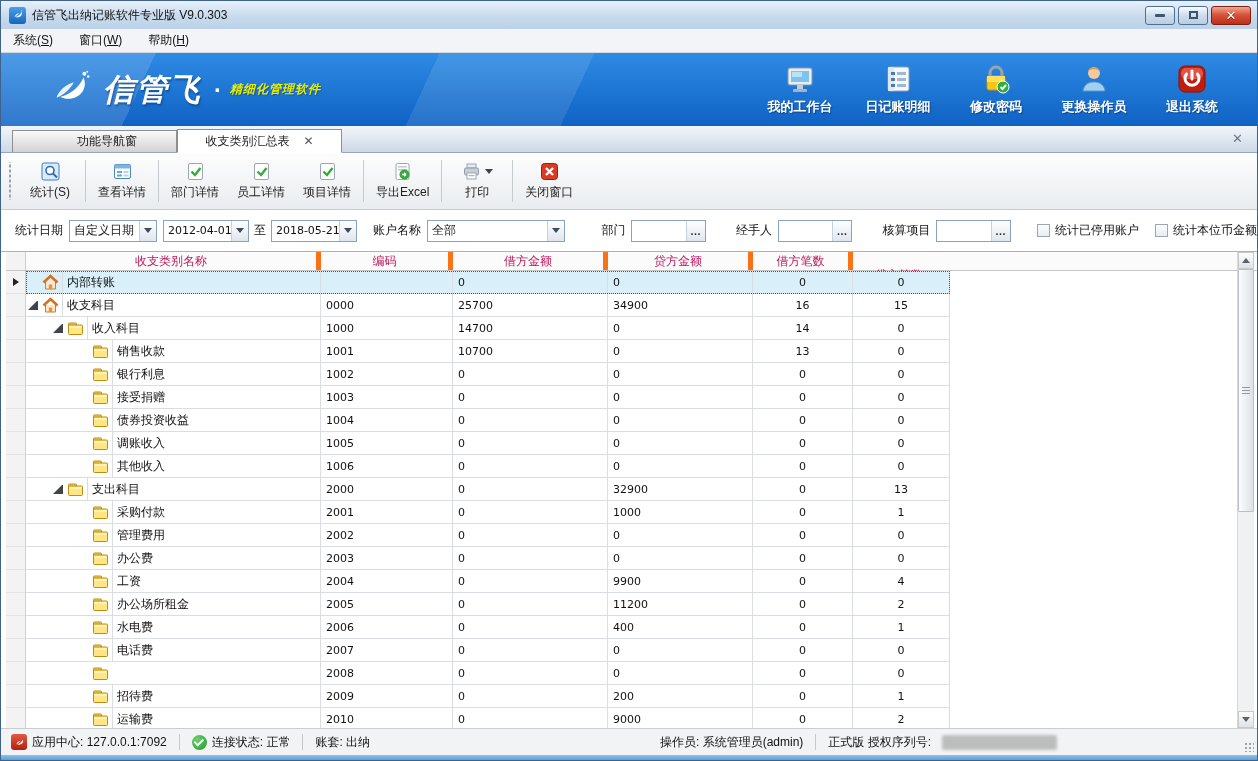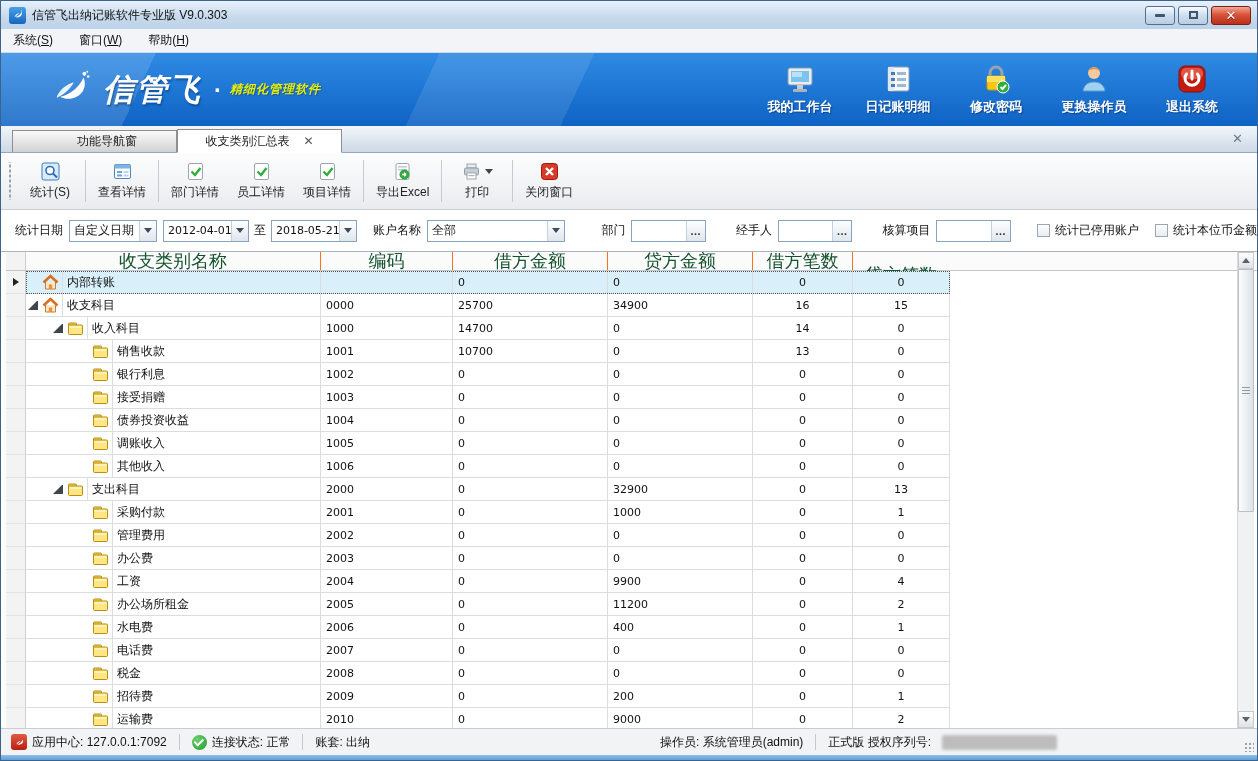--- a/index.html
+++ b/index.html
@@ -63,21 +63,21 @@
   .tbox { height:22px; width:78px; border:1px solid #8aa3bd; background:#fff; display:flex; align-items:center; }
   .tbox input { flex:1; width:40px; border:none; outline:none; height:100%; padding:0 3px; font-size:12px; font-family:inherit; }
   .tbox .ellipsis { width:19px; height:100%; border-left:1px solid #c3d2e0; background:linear-gradient(#fefefe,#dfe6ee); display:flex; align-items:center; justify-content:center; font-weight:bold; color:#333; cursor:pointer; letter-spacing:1px; font-size:11px; }
   .chk { display:flex; align-items:center; gap:5px; cursor:pointer; }
   .chkbox { width:13px; height:13px; border:1px solid #9aa6b2; background:linear-gradient(#fdfdfd,#e9edf1); }
   .chklabel { color:#111; }
 
   
   .grid { flex:1 1 auto; background:#fff; border-top:1px solid #aab2ba; position:relative; padding-left:5px; overflow:hidden; }
   .ghead { height:19px; display:flex; background:#fbfbfb; border-bottom:1px solid #c6c6c6; }
-  .ghead .hcell { display:flex; align-items:center; justify-content:center; font-size:18px; color:#14532d; border-right:1px solid #f97316; }
+  .ghead .hcell { display:flex; align-items:center; justify-content:center; font-size:12px; color:#be185d; border-right:5px solid #f97316; }
   .gutter { width:20px; flex:0 0 20px; background:#f3f3f3; border-right:1px solid #cfcfcf; display:flex; align-items:center; justify-content:center; }
   .grow { height:23px; display:flex; }
   .grow .gutter { border-bottom:1px solid #e4e4e4; }
   .row-main { display:flex; flex:0 0 924px; width:924px; border-bottom:1px solid #dadee1; background:#fff; }
   .grow.selected .row-main { background:#d9f0fb; outline:1px dotted #4a5560; outline-offset:-1px; }
   .cell { display:flex; align-items:center; border-right:1px solid #dadee1; overflow:hidden; }
   .c-name { width:295px; flex:0 0 295px; }
   .c-code { width:132px; flex:0 0 132px; padding-left:5px; }
   .c-debit { width:155px; flex:0 0 155px; padding-left:5px; }
   .c-credit { width:145px; flex:0 0 145px; padding-left:5px; }
@@ -792,21 +792,20 @@
       <div class="row-main">
         <div class="cell c-name">
           <span class="tree-indent" style="width: 52px;"></span>
           <span class="expander" style="visibility: hidden;"></span>
 
           <svg class="node-ic" viewBox="0 0 17 17">
                 <rect x="1.5" y="3" width="8" height="4" rx="1" fill="#f3cf4e" stroke="#b98e12"></rect>
                 <rect x="1.5" y="5" width="14" height="9.5" rx="1" fill="#ffe584" stroke="#b98e12"></rect>
                 <rect x="2.5" y="6" width="12" height="2" fill="#fff3b8"></rect>
               </svg>
-          <span class="name-text">税金</span>
         </div>
         <div class="cell c-code num">2008</div>
         <div class="cell c-debit num">0</div>
         <div class="cell c-credit num">0</div>
         <div class="cell c-dcount num">0</div>
         <div class="cell c-ccount num">0</div>
       </div>
     </div>
         <div class="grow">
       <div class="gutter">

